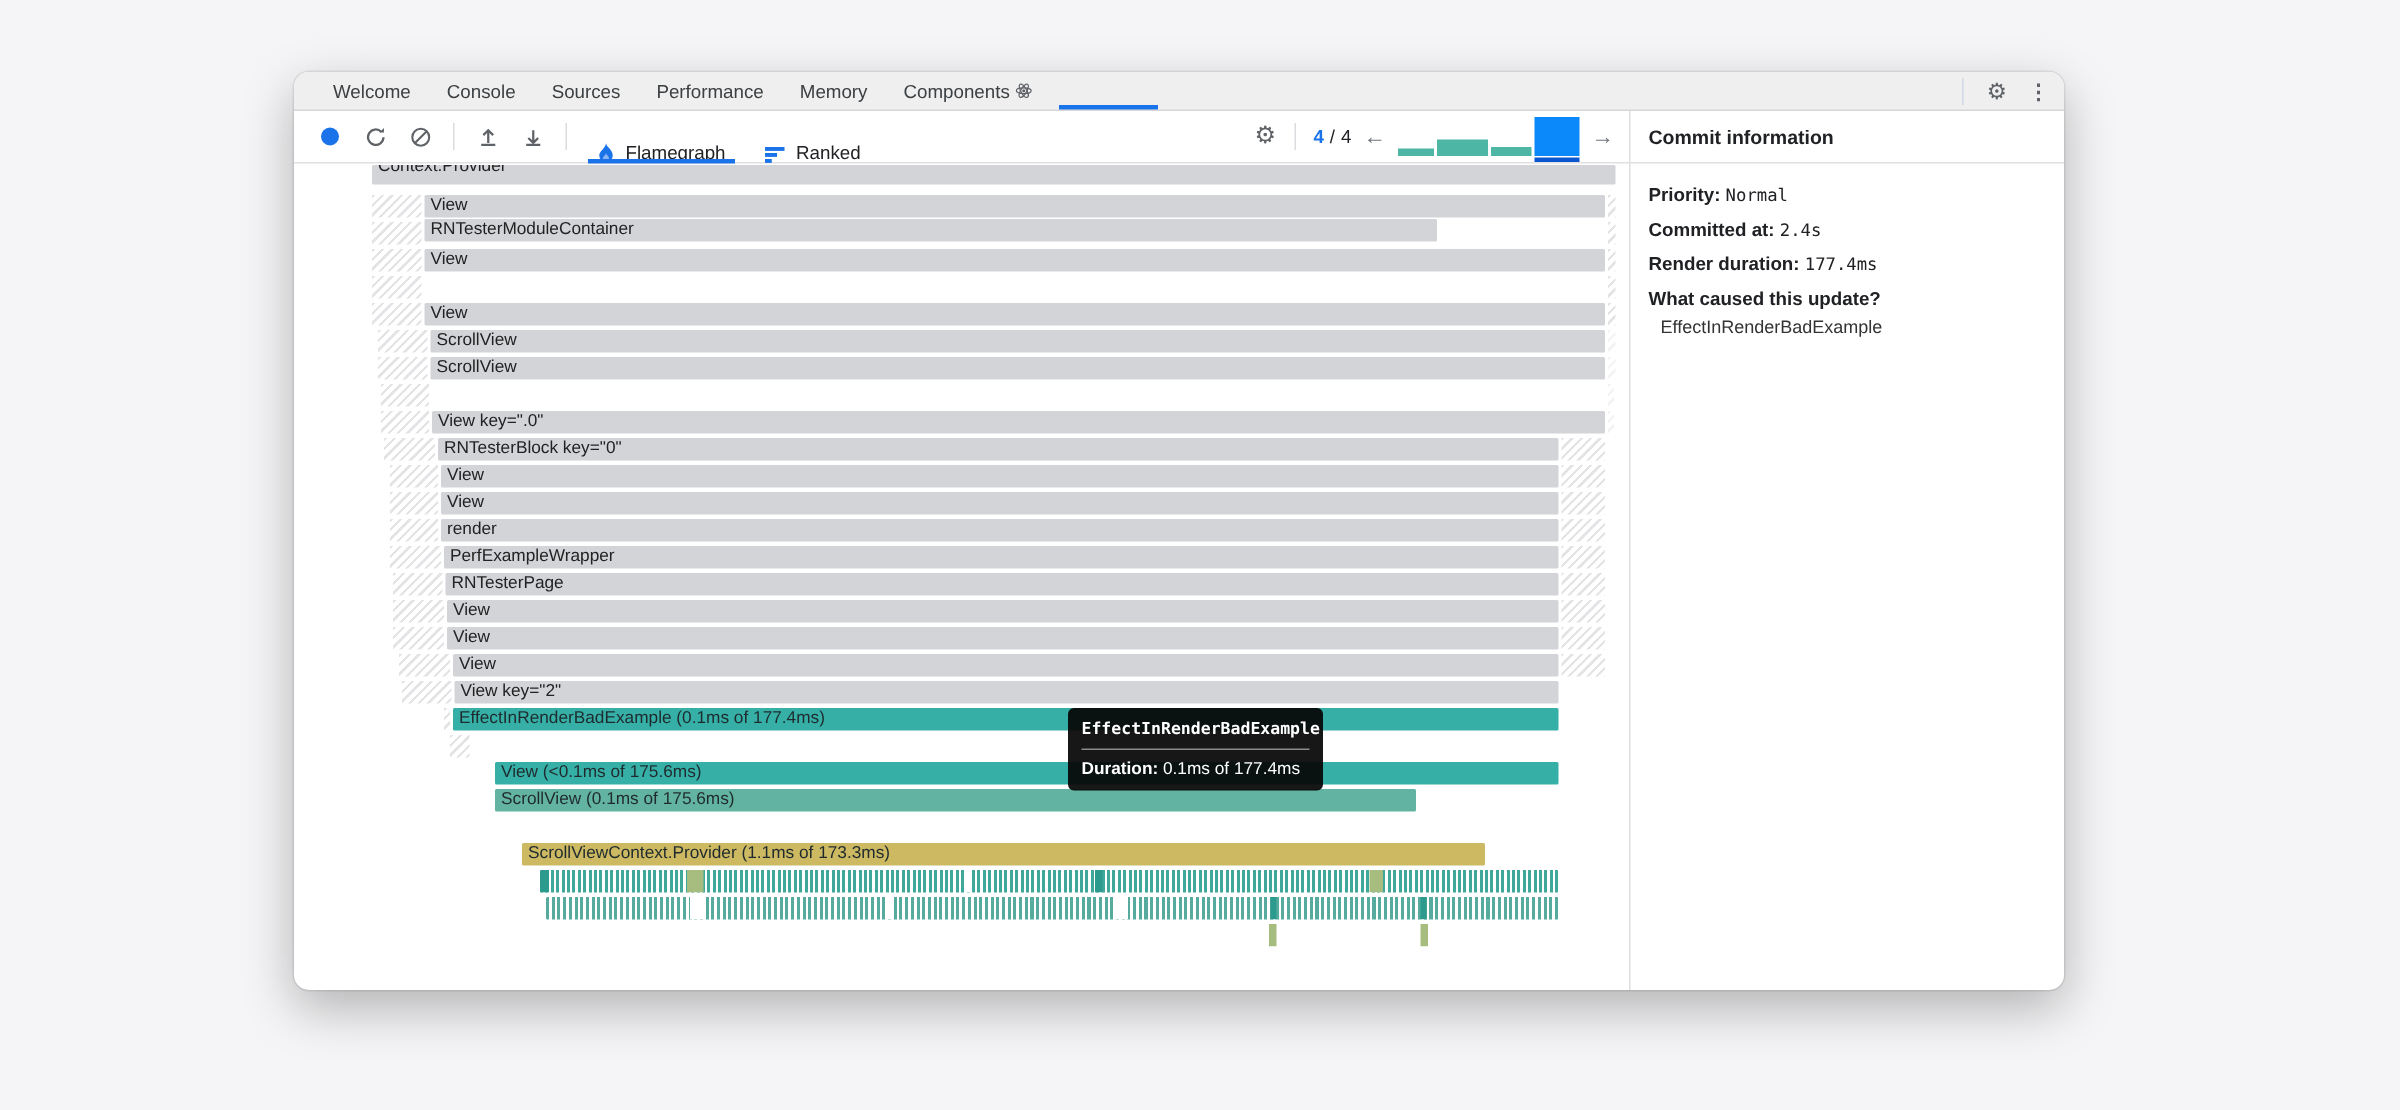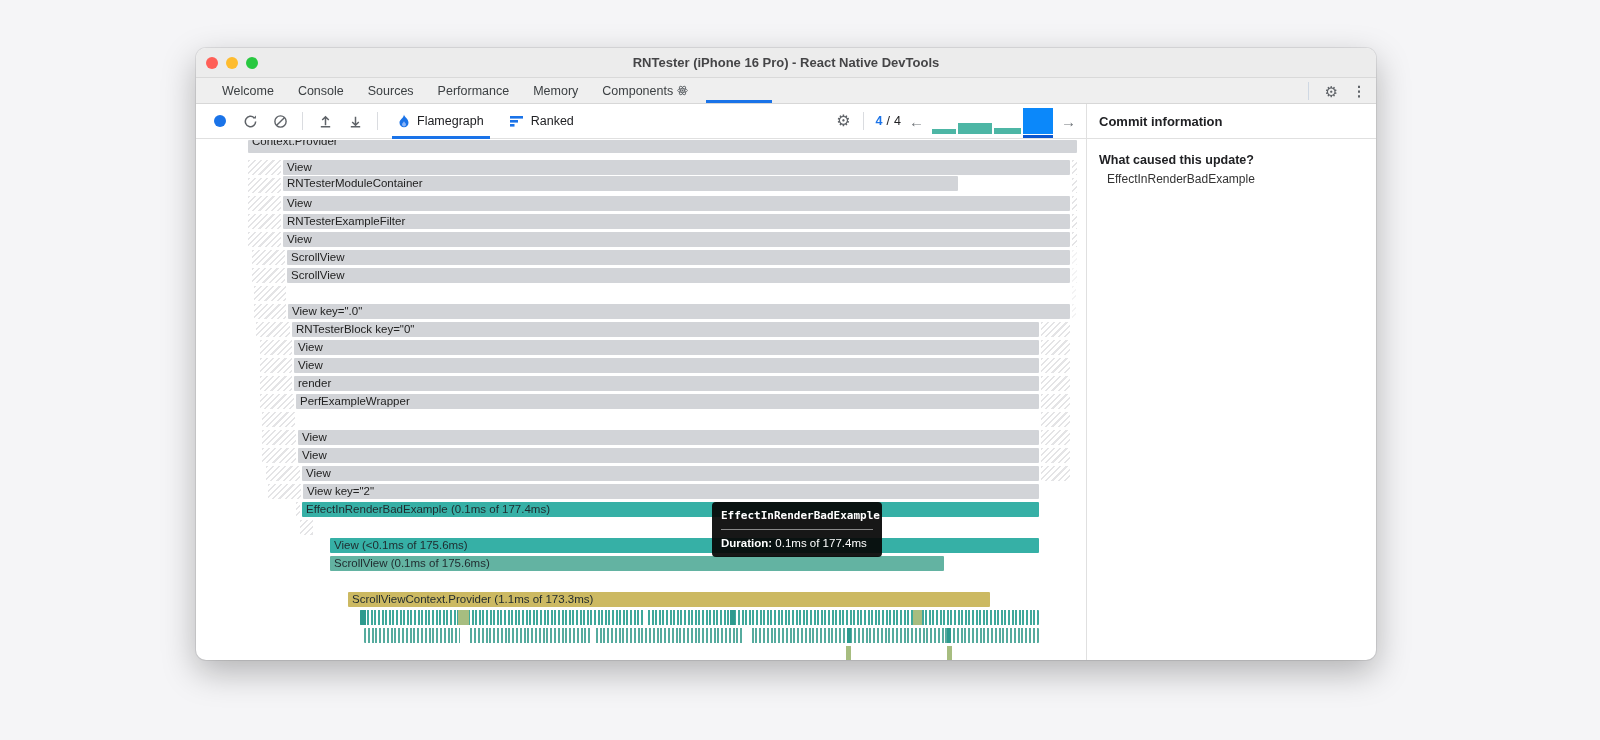--- a/index.html
+++ b/index.html
@@ -32,21 +32,21 @@
   .glyph-btn { font-size:15px; color:#5f6368; line-height:1; cursor:default; }
 
   
   .toolbar-row { height:35px; display:flex; flex:0 0 auto; }
   .ptoolbar { width:890px; border-bottom:1px solid #e0e0e0; display:flex; align-items:center; padding:0 10px 0 12px; gap:6px; position:relative; }
   .commit-header { flex:1; border-bottom:1px solid #e0e0e0; border-left:1px solid #e0e0e0; display:flex; align-items:center;
                    font-size:13px; font-weight:bold; color:#202124; padding-left:12px; }
   .tb-icon { width:24px; height:24px; display:flex; align-items:center; justify-content:center; }
   .tb-sep { width:1px; height:18px; background:#dadce0; margin:0 4px; }
   .record-dot { width:12px; height:12px; border-radius:50%; }
-  .mode-tab { display:flex; align-items:center; gap:7px; height:35px; padding:0 10px; font-size:12.5px; color:#202124; position:relative; }
+  .mode-tab { display:flex; align-items:flex-end; gap:7px; height:35px; padding:0 10px; font-size:12.5px; color:#202124; position:relative; }
   .mode-tab.selected::after { content:""; position:absolute; left:4px; right:4px; bottom:0; height:3px; background:#1a73e8; }
   .tb-right { margin-left:auto; display:flex; align-items:center; gap:8px; }
   .counter { font-size:12.5px; color:#202124; display:flex; gap:4px; }
   .counter .cur { color:#1a73e8; font-weight:bold; }
   .nav-arrow { font-size:15px; color:#70757a; line-height:1; }
   .commit-bars { display:flex; align-items:flex-end; gap:2px; height:26px; }
   .cbar { position:relative; }
   .cbar .underbar { position:absolute; left:0; right:0; bottom:-4px; height:3px; }
 
   
@@ -82,28 +82,20 @@
   .cause-val { font-size:12px; color:#333; padding-left:8px; }
 
   svg { display:block; }
 </style>
 </head>
 <body>
 
 <div class="stage">
   <div class="window">
 
-    <div class="titlebar">
-      <div class="traffic">
-        <div class="light" id="tl-close" style="background: rgb(255, 95, 87);"></div>
-        <div class="light" id="tl-min" style="background: rgb(254, 188, 46);"></div>
-        <div class="light" id="tl-max" style="background: rgb(40, 200, 64);"></div>
-      </div>
-      <div class="title">RNTester (iPhone 16 Pro) - React Native DevTools</div>
-    </div>
 
     <div class="tabrow">
       <div class="tabs" id="tabs-container">
           <div class="tab tab-welcome">
             <span>Welcome</span>
           </div>
           <div class="tab tab-console">
             <span>Console</span>
           </div>
           <div class="tab tab-sources">
@@ -220,21 +212,20 @@
           <div class="hatch" style="left: 876px; top: 21px; width: 5px;"></div>
           <div class="frow gray" style="left: 87px; top: 21px; width: 787px; background: rgb(210, 212, 216);"><span>View</span></div>
           <div class="hatch" style="left: 52px; top: 39px; width: 33px;"></div>
           <div class="hatch" style="left: 876px; top: 39px; width: 5px;"></div>
           <div class="frow gray" style="left: 87px; top: 37px; width: 675px; background: rgb(210, 212, 216);"><span>RNTesterModuleContainer</span></div>
           <div class="hatch" style="left: 52px; top: 57px; width: 33px;"></div>
           <div class="hatch" style="left: 876px; top: 57px; width: 5px;"></div>
           <div class="frow gray" style="left: 87px; top: 57px; width: 787px; background: rgb(210, 212, 216);"><span>View</span></div>
           <div class="hatch" style="left: 52px; top: 75px; width: 33px;"></div>
           <div class="hatch" style="left: 876px; top: 75px; width: 5px;"></div>
-          <div class="frow gray" style="left: 87px; top: 75px; width: 787px; background: rgb(210, 212, 216);"><span>RNTesterExampleFilter</span></div>
           <div class="hatch" style="left: 52px; top: 93px; width: 33px;"></div>
           <div class="hatch" style="left: 876px; top: 93px; width: 5px;"></div>
           <div class="frow gray" style="left: 87px; top: 93px; width: 787px; background: rgb(210, 212, 216);"><span>View</span></div>
           <div class="hatch" style="left: 56px; top: 111px; width: 33px;"></div>
           <div class="hatch sparse" style="left: 876px; top: 111px; width: 5px;"></div>
           <div class="frow gray" style="left: 91px; top: 111px; width: 783px; background: rgb(210, 212, 216);"><span>ScrollView</span></div>
           <div class="hatch" style="left: 56px; top: 129px; width: 33px;"></div>
           <div class="hatch sparse" style="left: 876px; top: 129px; width: 5px;"></div>
           <div class="frow gray" style="left: 91px; top: 129px; width: 783px; background: rgb(210, 212, 216);"><span>ScrollView</span></div>
           <div class="hatch" style="left: 58px; top: 147px; width: 32px;"></div>
@@ -252,20 +243,21 @@
           <div class="hatch" style="left: 845px; top: 219px; width: 29px;"></div>
           <div class="frow gray" style="left: 98px; top: 219px; width: 745px; background: rgb(210, 212, 216);"><span>View</span></div>
           <div class="hatch" style="left: 64px; top: 237px; width: 32px;"></div>
           <div class="hatch" style="left: 845px; top: 237px; width: 29px;"></div>
           <div class="frow gray" style="left: 98px; top: 237px; width: 745px; background: rgb(210, 212, 216);"><span>render</span></div>
           <div class="hatch" style="left: 64px; top: 255px; width: 34px;"></div>
           <div class="hatch" style="left: 845px; top: 255px; width: 29px;"></div>
           <div class="frow gray" style="left: 100px; top: 255px; width: 743px; background: rgb(210, 212, 216);"><span>PerfExampleWrapper</span></div>
           <div class="hatch" style="left: 66px; top: 273px; width: 33px;"></div>
           <div class="hatch" style="left: 845px; top: 273px; width: 29px;"></div>
+          <div class="frow gray" style="left: 101px; top: 273px; width: 742px; background: rgb(210, 212, 216);"><span>RNTesterPage</span></div>
           <div class="hatch" style="left: 66px; top: 291px; width: 34px;"></div>
           <div class="hatch" style="left: 845px; top: 291px; width: 29px;"></div>
           <div class="frow gray" style="left: 102px; top: 291px; width: 741px; background: rgb(210, 212, 216);"><span>View</span></div>
           <div class="hatch" style="left: 66px; top: 309px; width: 34px;"></div>
           <div class="hatch" style="left: 845px; top: 309px; width: 29px;"></div>
           <div class="frow gray" style="left: 102px; top: 309px; width: 741px; background: rgb(210, 212, 216);"><span>View</span></div>
           <div class="hatch" style="left: 70px; top: 327px; width: 34px;"></div>
           <div class="hatch" style="left: 845px; top: 327px; width: 29px;"></div>
           <div class="frow gray" style="left: 106px; top: 327px; width: 737px; background: rgb(210, 212, 216);"><span>View</span></div>
           <div class="hatch" style="left: 72px; top: 345px; width: 33px;"></div>
@@ -293,19 +285,24 @@
           <div class="frow " style="left: 0px; top: 507px; width: 890px; background: transparent;">
             <div class="mark" style="left: 650px; width: 5px; background: rgb(167, 189, 128);"></div>
             <div class="mark" style="left: 751px; width: 5px; background: rgb(167, 189, 128);"></div>
           </div>
           <div class="flame-tooltip">
           <div class="tt-title">EffectInRenderBadExample</div>
           <div class="tt-dur"><b>Duration:</b> <span>0.1ms of 177.4ms</span></div>
         </div>
         </div>
       <div class="right-panel">
+        <div id="info-rows">
+            <div class="info-line"><span class="lbl">Priority: </span><span class="val">Normal</span></div>
+            <div class="info-line"><span class="lbl">Committed at: </span><span class="val">2.4s</span></div>
+            <div class="info-line"><span class="lbl">Render duration: </span><span class="val">177.4ms</span></div>
+          </div>
         <div class="cause-lbl">What caused this update?</div>
         <div class="cause-val">EffectInRenderBadExample</div>
       </div>
     </div>
 
   </div>
 </div>
 
 </body></html>

